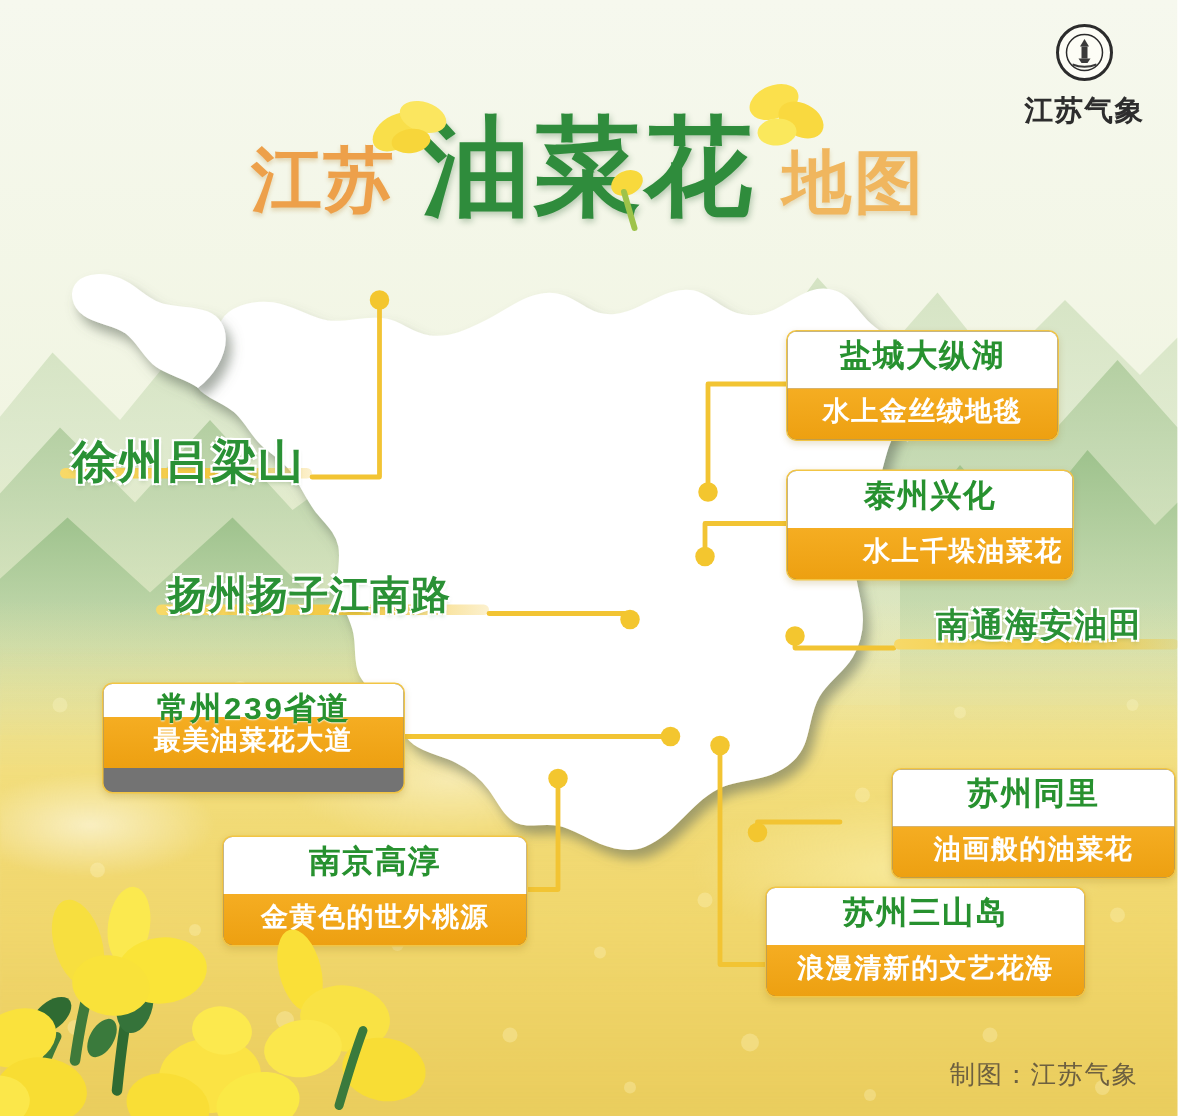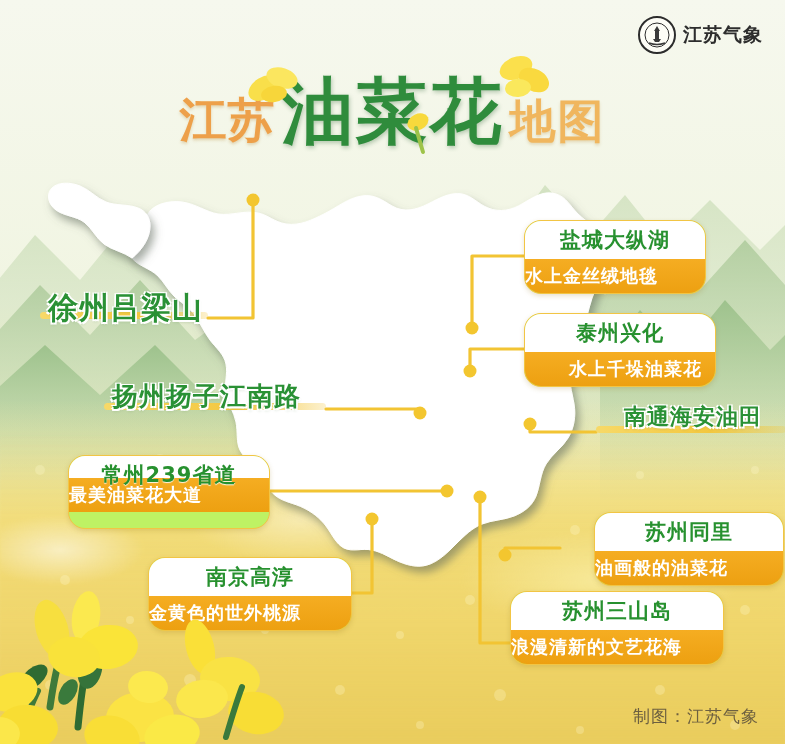--- a/index.html
+++ b/index.html
@@ -30,36 +30,36 @@
       radial-gradient(ellipse 120px 50px at 60px 120px, rgba(255,255,255,.55), transparent 70%),
       radial-gradient(ellipse 160px 60px at 300px 90px, rgba(255,255,255,.40), transparent 70%),
       radial-gradient(ellipse 200px 70px at 600px 150px, rgba(255,252,200,.45), transparent 70%),
       linear-gradient(180deg, rgba(247,226,130,0) 0%, rgba(240,213,105,.65) 60%, rgba(233,204,92,.85) 100%);
     filter:blur(1px);
   }
   .field-speck{position:absolute;left:0;top:430px;width:785px;height:314px;opacity:.5;}
 
   
   .logo-wrap{
-    position:absolute;right:22px;top:16px;display:flex;align-items:center;gap:7px;
+    position:absolute;right:22px;top:16px;display:flex;align-items:center;gap:7px;flex-direction:column;
   }
   .logo-mark{
     width:34px;height:34px;border-radius:50%;
     border:2px solid #2c2c2c;background:#fdfdf6;
     display:flex;align-items:center;justify-content:center;flex:0 0 auto;
   }
   .logo-text{
     font-size:19px;color:#2d2d2d;letter-spacing:1px;
     font-family:"DejaVu Serif","Liberation Serif",serif;font-weight:700;
   }
 
   
   .title-row{
     position:absolute;left:0;top:62px;width:785px;height:100px;
-    display:flex;align-items:center;justify-content:center;gap:6px;
+    display:flex;align-items:center;justify-content:center;gap:18px;
   }
   .t-jiangsu{
     font-size:47px;font-weight:700;color:#eda04a;
     font-family:"DejaVu Sans","Liberation Sans",sans-serif;
     letter-spacing:1px;
     text-shadow:0 2px 3px rgba(180,130,40,.28);
     position:relative;top:8px;
   }
   .t-main{
     font-size:72px;font-weight:700;color:#2f8c3c;
@@ -73,33 +73,34 @@
     text-shadow:0 2px 3px rgba(180,130,40,.25);
     position:relative;top:10px;
   }
   .petal{position:absolute;pointer-events:none;}
 
   
   .map-svg{position:absolute;left:0;top:0;width:785px;height:744px;}
 
   
   .card{
-    position:absolute;border:1.5px solid #f2c544;border-radius:17px;
+    position:absolute;border:1.5px solid #f2c544;border-radius:7px;
     overflow:hidden;box-shadow:0 2px 5px rgba(150,120,30,.22);
-    background:#bef264;
+    background:#737373;
+    font-family:Liberation Mono, monospace;
   }
   .card-top{
     background:#ffffff;color:#27912f;font-weight:700;
     text-align:center;white-space:nowrap;
     letter-spacing:1px;
     text-shadow:0 1px 1px rgba(255,255,255,.9);
   }
   .card-bot{
     background:linear-gradient(180deg,#f5ad22 0%,#eda011 100%);
-    color:#ffffff;font-weight:700;white-space:nowrap;
+    color:#ffffff;font-weight:700;text-align:center;white-space:nowrap;
     letter-spacing:1px;
   }
 
   
   .plain-label{
     position:absolute;white-space:nowrap;font-weight:700;
     color:#2a9135;letter-spacing:1px;
     text-shadow:-1.5px -1.5px 0 #fff, 1.5px -1.5px 0 #fff,
                 -1.5px 1.5px 0 #fff, 1.5px 1.5px 0 #fff,
                 0 2px 3px rgba(60,110,50,.25);

